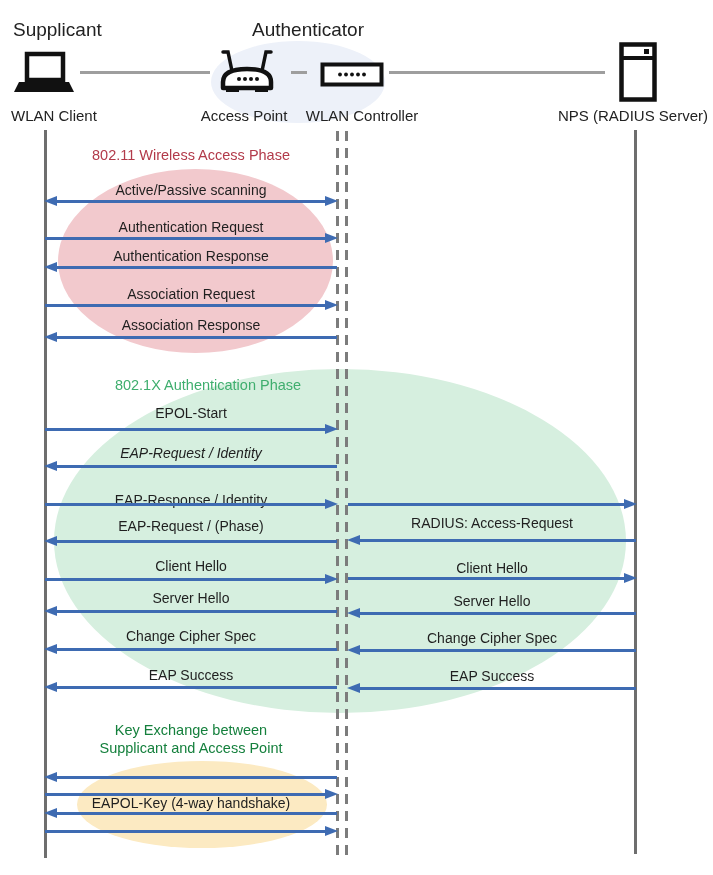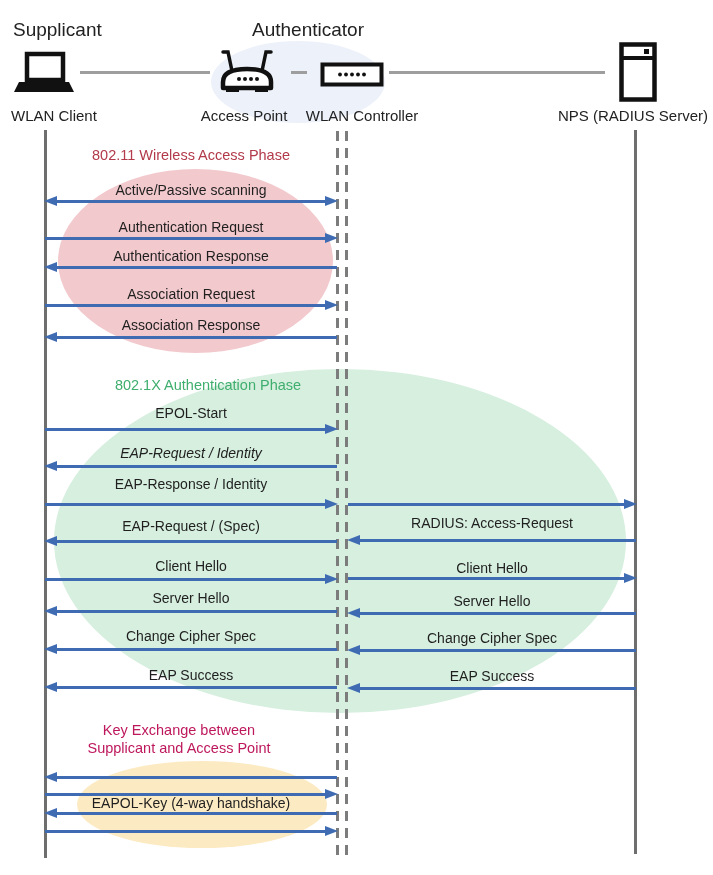--- a/index.html
+++ b/index.html
@@ -81,21 +81,21 @@
   <div class="ellipse" style="left: 54px; top: 369px; width: 572px; height: 344px; background-color: rgb(214, 239, 223);"></div>
   <div class="ellipse" style="left: 77px; top: 761px; width: 250px; height: 87px; background-color: rgb(252, 234, 194);"></div>
 
   <div class="lifeline" style="left:44px;top:130px;height:728px;"></div>
   <div class="lifeline-dashed" style="left:336px;top:131px;height:724px;"></div>
   <div class="lifeline-dashed" style="left:345px;top:131px;height:724px;"></div>
   <div class="lifeline" style="left:634px;top:130px;height:724px;"></div>
 
   <div class="phase-title" style="left: 45px; top: 146px; width: 292px; color: rgb(178, 58, 74);">802.11 Wireless Access Phase</div>
   <div class="phase-title" style="left: 60px; top: 376px; width: 296px; color: rgb(63, 174, 110);">802.1X Authentication Phase</div>
-  <div class="phase-title" style="left: 33px; top: 721px; width: 292px; color: #be185d;">
+  <div class="phase-title" style="left: 45px; top: 721px; width: 292px; color: #15803d;">
     <span>Key Exchange between</span><br>
     <span>Supplicant and Access Point</span>
   </div>
 
   <div id="messages-layer" class="abs" style="left:0;top:0;width:713px;height:875px;">
       <div class="msg-label" style="left: 45px; width: 292px; top: 182px;">Active/Passive scanning</div>
       <div class="msg-arrow" style="left: 45px; width: 292px; top: 200px;">
         <div class="shaft" style="background: rgb(62, 107, 178); left: 11px; right: 11px;"></div>
         <div class="ah ah-right" style="border-left: 13px solid rgb(62, 107, 178);"></div>
         <div class="ah ah-left" style="border-right: 13px solid rgb(62, 107, 178);"></div>
@@ -123,26 +123,26 @@
       <div class="msg-label" style="left: 45px; width: 292px; top: 405px;">EPOL-Start</div>
       <div class="msg-arrow" style="left: 45px; width: 292px; top: 428px;">
         <div class="shaft" style="background: rgb(62, 107, 178); left: 0px; right: 11px;"></div>
         <div class="ah ah-right" style="border-left: 13px solid rgb(62, 107, 178);"></div>
       </div>
       <div class="msg-label" style="left: 45px; width: 292px; top: 445px; font-style: italic;">EAP-Request / Identity</div>
       <div class="msg-arrow" style="left: 45px; width: 292px; top: 465px;">
         <div class="shaft" style="background: rgb(62, 107, 178); left: 11px; right: 0px;"></div>
         <div class="ah ah-left" style="border-right: 13px solid rgb(62, 107, 178);"></div>
       </div>
-      <div class="msg-label" style="left: 45px; width: 292px; top: 476px;">EAP-Response / Identity</div>
+      <div class="msg-label" style="left: 45px; width: 292px; top: 492px;">EAP-Response / Identity</div>
       <div class="msg-arrow" style="left: 45px; width: 292px; top: 503px;">
         <div class="shaft" style="background: rgb(62, 107, 178); left: 0px; right: 11px;"></div>
         <div class="ah ah-right" style="border-left: 13px solid rgb(62, 107, 178);"></div>
       </div>
-      <div class="msg-label" style="left: 45px; width: 292px; top: 518px;">EAP-Request / (Spec)</div>
+      <div class="msg-label" style="left: 45px; width: 292px; top: 518px;">EAP-Request / (Phase)</div>
       <div class="msg-arrow" style="left: 45px; width: 292px; top: 540px;">
         <div class="shaft" style="background: rgb(62, 107, 178); left: 11px; right: 0px;"></div>
         <div class="ah ah-left" style="border-right: 13px solid rgb(62, 107, 178);"></div>
       </div>
       <div class="msg-label" style="left: 45px; width: 292px; top: 558px;">Client Hello</div>
       <div class="msg-arrow" style="left: 45px; width: 292px; top: 578px;">
         <div class="shaft" style="background: rgb(62, 107, 178); left: 0px; right: 11px;"></div>
         <div class="ah ah-right" style="border-left: 13px solid rgb(62, 107, 178);"></div>
       </div>
       <div class="msg-label" style="left: 45px; width: 292px; top: 590px;">Server Hello</div>

